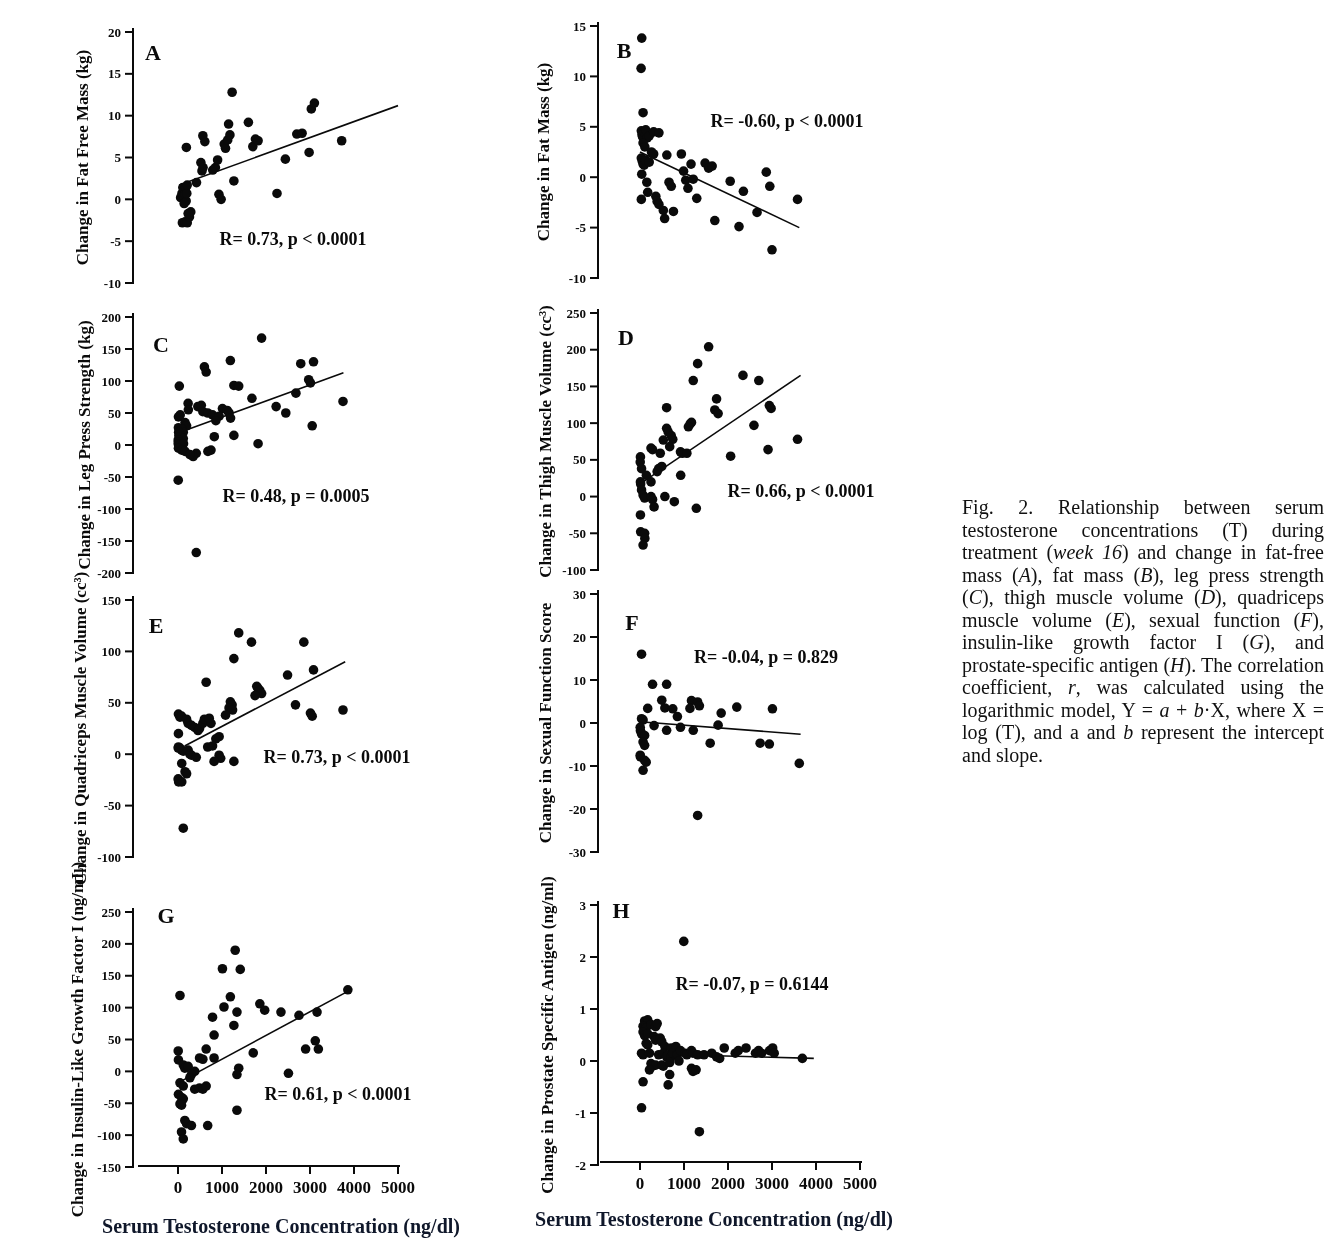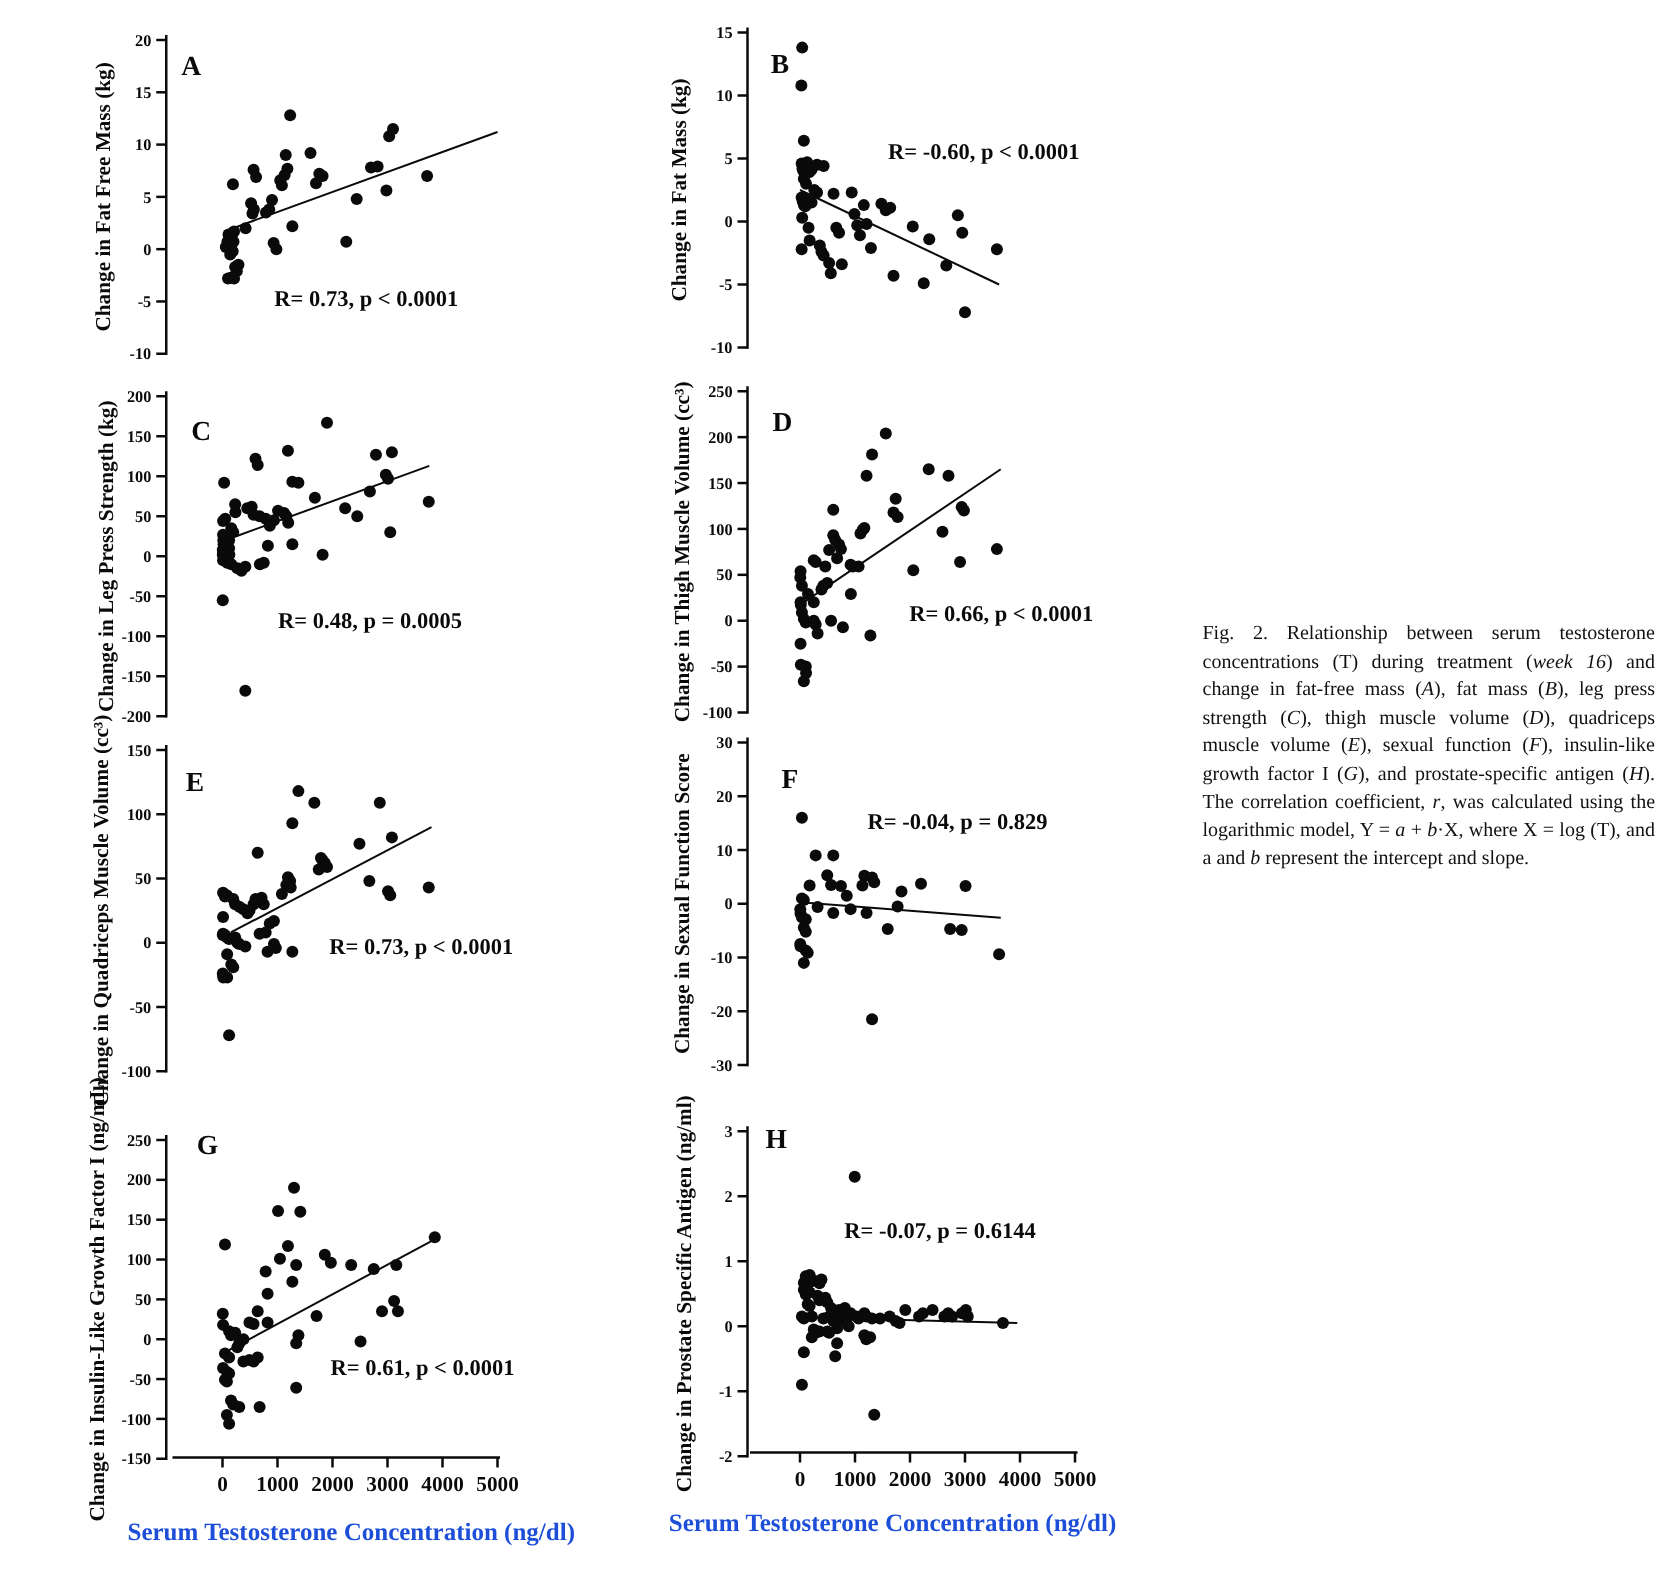--- a/index.html
+++ b/index.html
@@ -1,21 +1,21 @@
 <!DOCTYPE html>
 <html><head>
 <meta charset="utf-8">
 <style>
   html,body{margin:0;padding:0;background:#ffffff;}
   #page{position:relative;width:1331px;height:1260px;background:#ffffff;overflow:hidden;
         font-family:"Liberation Serif",serif;color:#0a0a0a;padding-left:44px;}
   #plots{position:absolute;left:0;top:0;}
   .xaxis-title{position:absolute;transform:translateX(-50%);font-weight:bold;font-size:20px;
-        white-space:nowrap;color:#1d4ed8;}
-  #caption{position:absolute;left:962px;top:496px;width:362px;font-size:16px;line-height:22.5px;
+        white-space:nowrap;color:#0f172a;}
+  #caption{position:absolute;left:962px;top:496px;width:362px;font-size:20px;line-height:22.5px;
         text-align:justify;color:#111;}
   #caption i{font-style:italic;}
 </style>
 </head>
 <body>
 
 <div id="page">
   <svg id="plots" width="950" height="1260" viewBox="0 0 950 1260" xmlns="http://www.w3.org/2000/svg">
       <g>
         <line x1="133" y1="28" x2="133" y2="284" stroke="#0a0a0a" stroke-width="2"></line>

